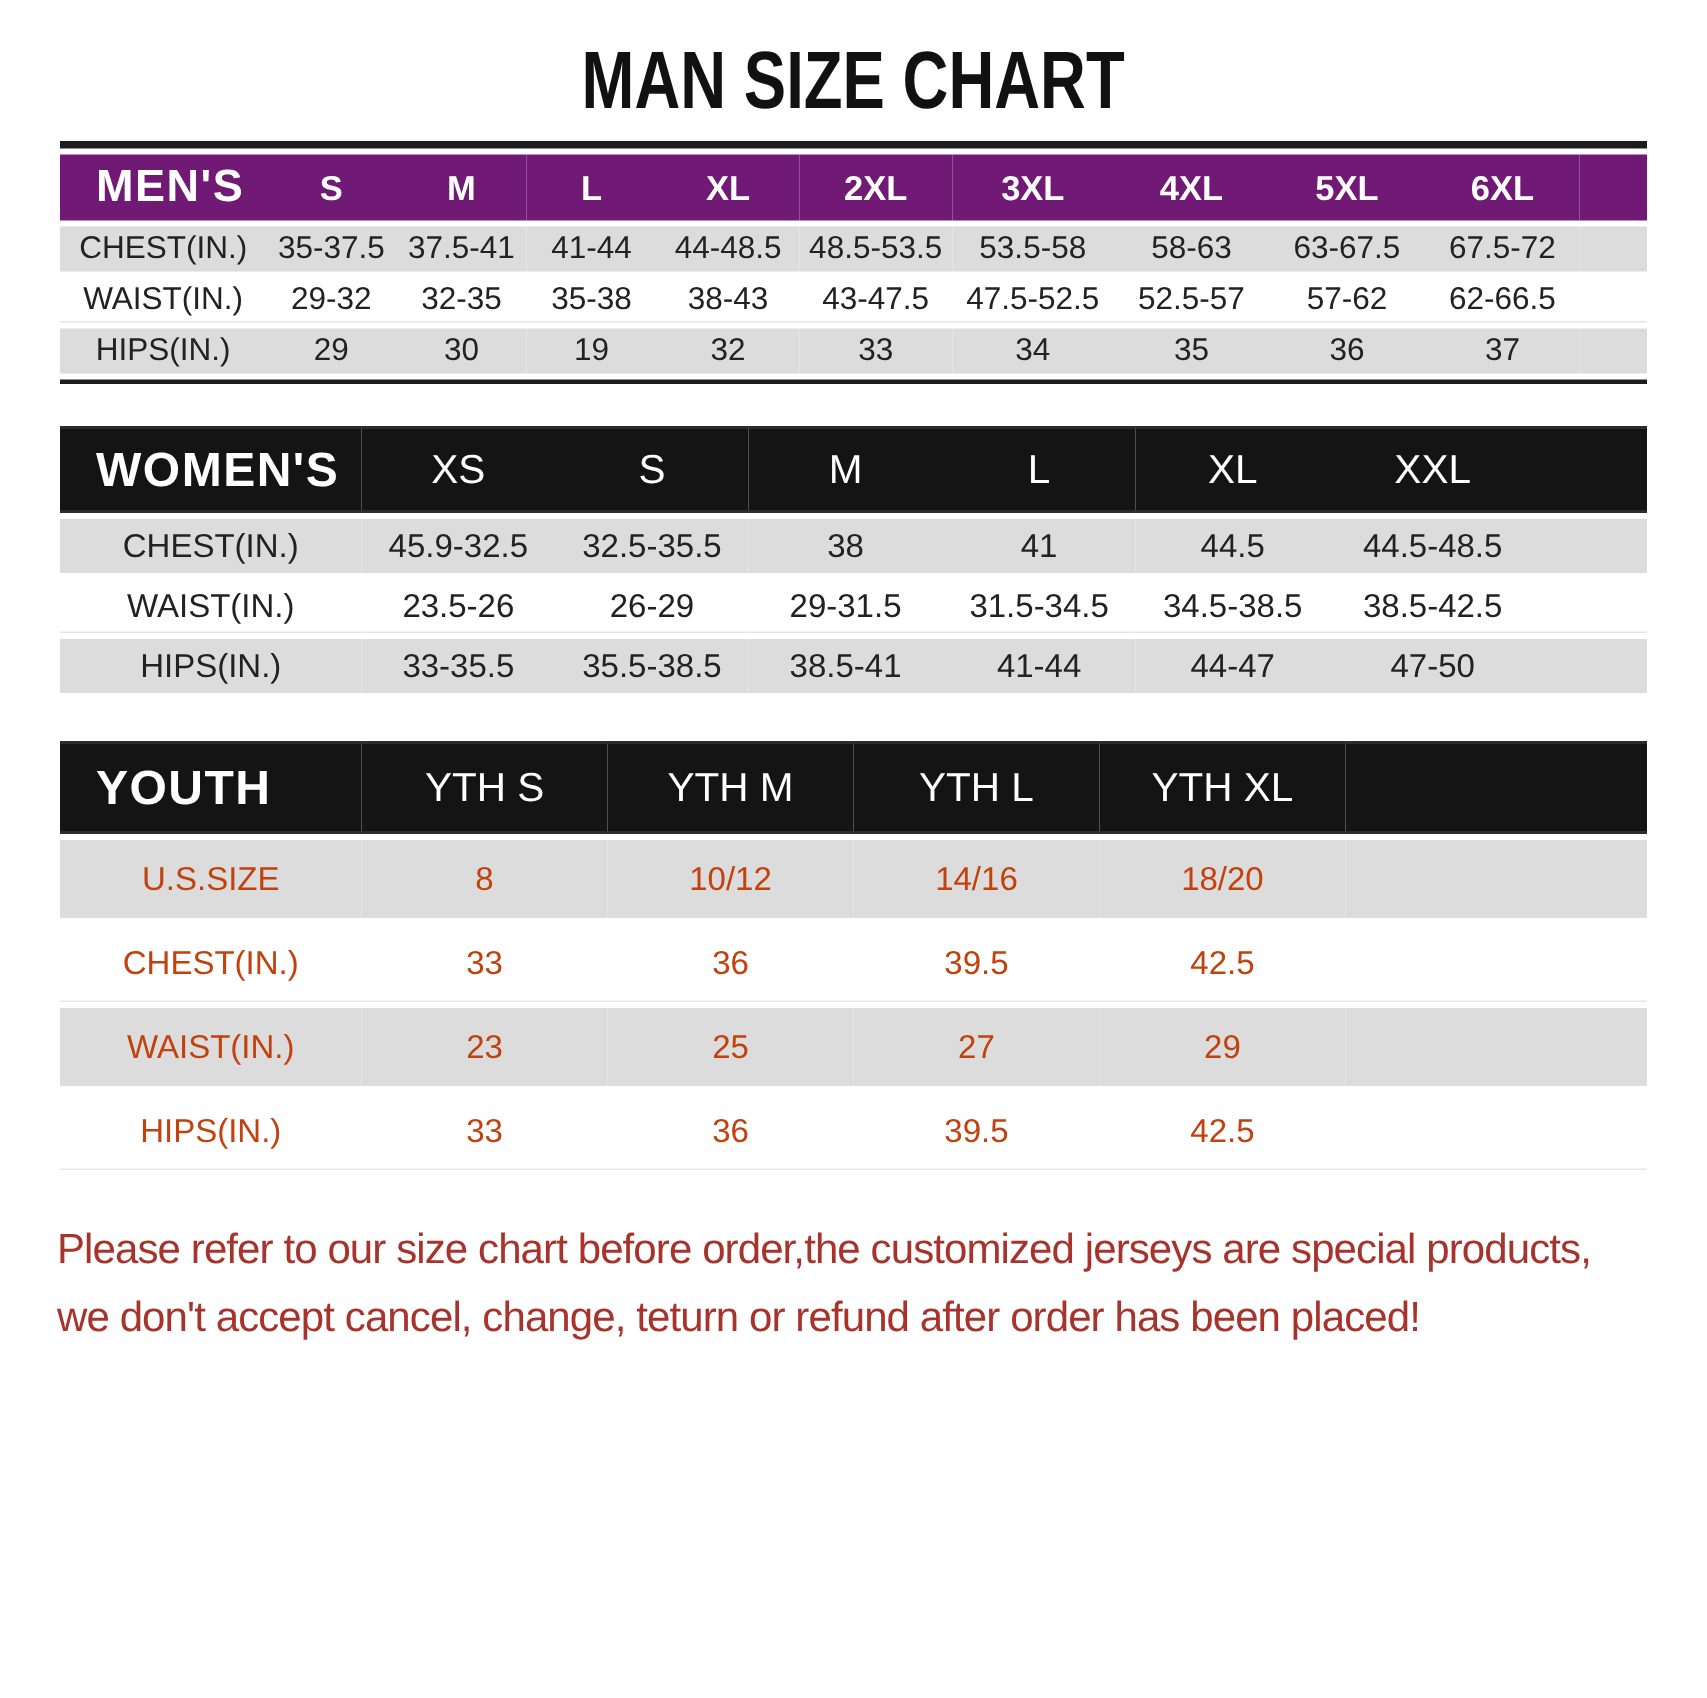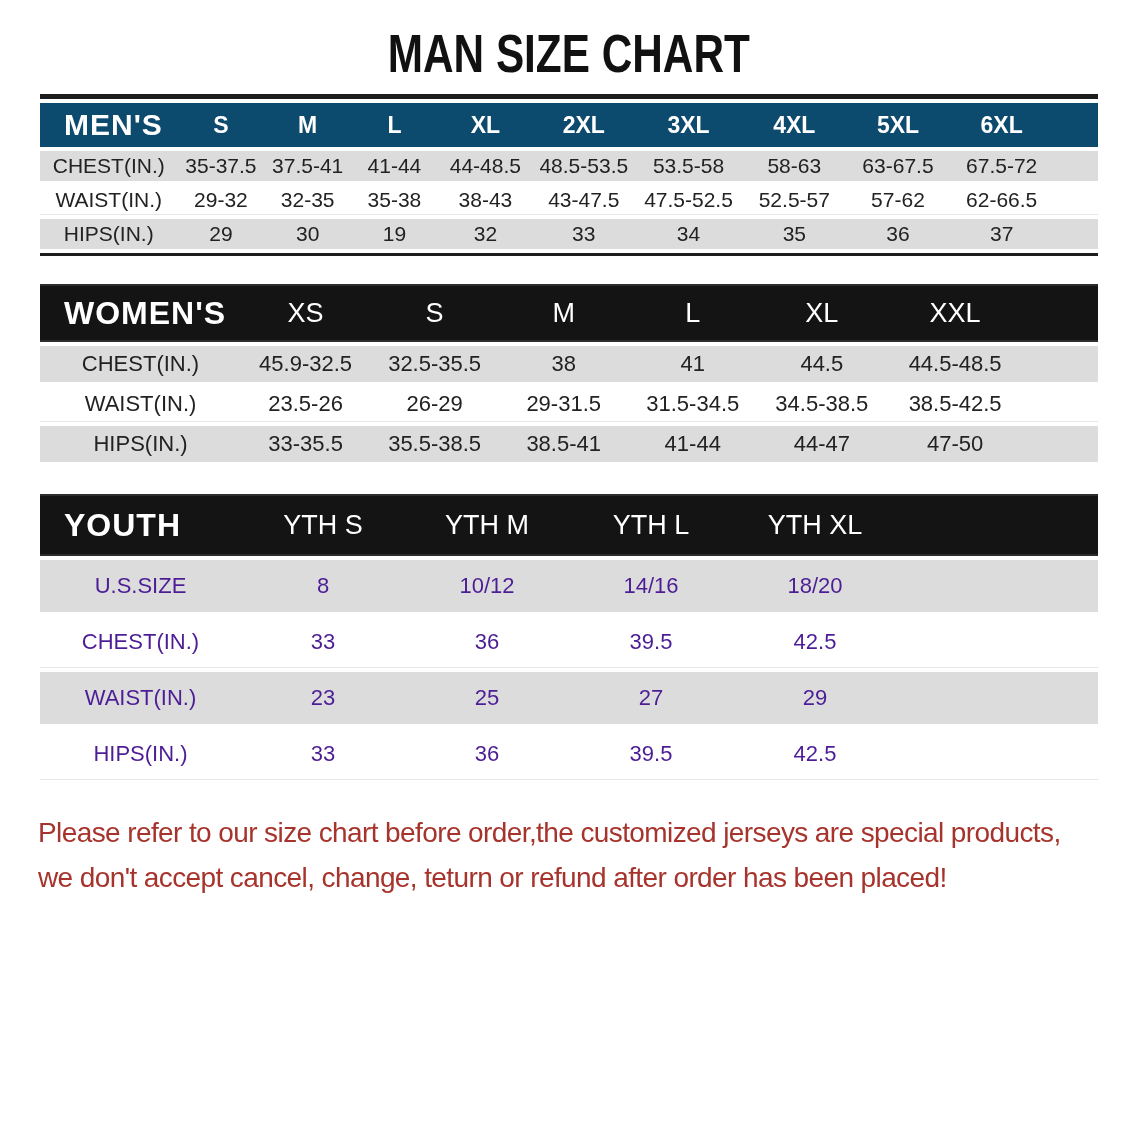--- a/index.html
+++ b/index.html
@@ -66,21 +66,21 @@
     white-space: nowrap;
   }
 
   
   .men-wrap {
     width: 1058px;
     margin: 14px auto 0 auto;
     border-top: 5px solid #1d1d1d;
     border-bottom: 3px solid #1d1d1d;
   }
-  table.men-table thead tr { background: #0c4a6e; }
+  table.men-table thead tr { background: #701a75; }
   table.men-table thead th { height: 44px; color: #ffffff; }
   table.men-table thead th.row-label {
     text-align: left; padding-left: 24px;
     font-size: 30px; font-weight: bold; letter-spacing: 1px;
   }
   table.men-table thead th.size-col { font-size: 23px; font-weight: bold; }
   table.men-table tbody td { height: 30px; font-size: 21px; color: #222222; }
   table.men-table tbody td.row-label { font-size: 21px; }
 
   
@@ -89,21 +89,21 @@
   table.big-head thead tr { background: #141414; }
   table.big-head thead th { color: #ffffff; border-top: 2px solid #2c2c2c; border-bottom: 2px solid #2c2c2c; margin-left: 43px; }
   table.big-head thead th.row-label {
     text-align: left; padding-left: 24px;
     font-size: 32px; font-weight: bold; letter-spacing: 1px;
   }
   table.big-head thead th.size-col { font-size: 27px; font-weight: normal; }
   table.women-table thead th { height: 58px; }
   table.women-table tbody td { height: 36px; font-size: 22px; color: #222222; }
   table.youth-table thead th { height: 62px; }
-  table.youth-table tbody td { height: 52px; font-size: 22px; color: #4c1d95; }
+  table.youth-table tbody td { height: 52px; font-size: 22px; color: #c2410c; }
 
   tr.r-gray  { background: #DCDCDC; }
   tr.r-white { background: #FFFFFF; }
   tr.r-white td { border-bottom: 1px solid #e6e6e6; }
 
   
   .footer-note {
     margin: 26px 0 0 38px;
     color: #A7342C;
     font-size: 28px;

